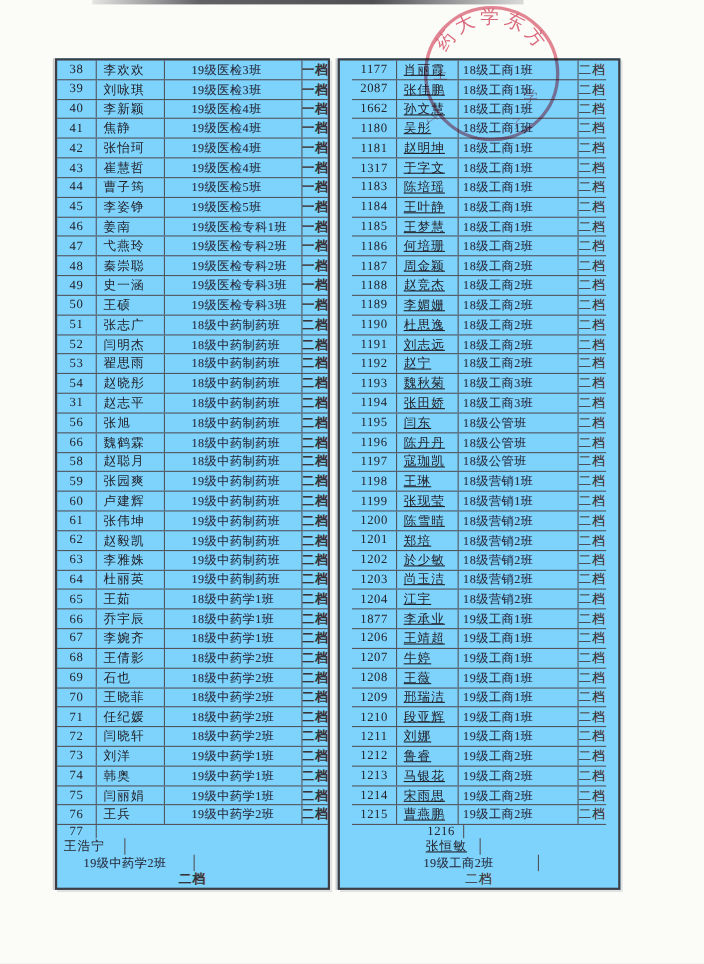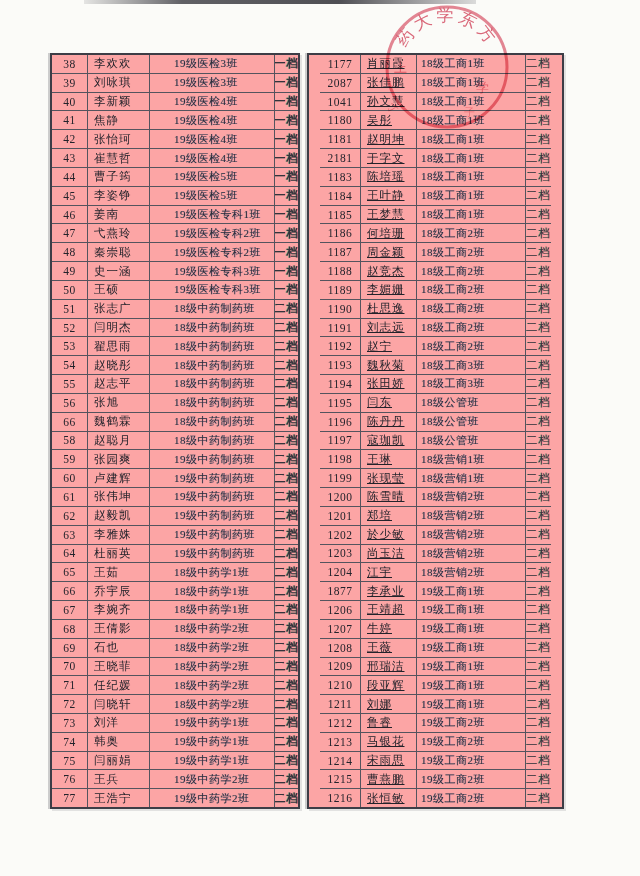--- a/index.html
+++ b/index.html
@@ -3,27 +3,27 @@
 <meta charset="utf-8">
 <style>
   html,body{margin:0;padding:0;}
   body{background:#e8e8e8;font-family:"Liberation Serif","DejaVu Serif",serif;}
   .page{position:relative;width:640px;height:876px;margin:0 auto;background:#fbfbf8;overflow:hidden;}
 
   .scan-edge{position:absolute;left:84px;top:0;width:392px;height:4px;
     background:linear-gradient(90deg,rgba(100,100,105,.15),rgba(70,70,76,.85) 25%,rgba(60,60,66,.9) 65%,rgba(120,120,126,.25));}
 
   .sheet-table{position:absolute;top:53px;height:756px;box-sizing:border-box;
-    border:2px solid #3d3d46;display:flex;flex-direction:column;background:#fca5a5;
+    border:2px solid #3d3d46;display:flex;flex-direction:column;background:#7dd3fc;
     box-shadow:-2px 0 0 rgba(120,120,125,.35),2px 2px 0 rgba(150,150,155,.25);}
   .t-left{left:50px;width:250px;}
   .t-right{left:307px;width:257px;align-items:center;}
 
   .row{flex:1;display:flex;align-items:stretch;border-bottom:1px solid #54545e;}
-  .row:last-child{border-bottom:none;}
+  .row:last-child{border-bottom:none;flex-direction:column;}
   .cell{display:flex;align-items:center;box-sizing:border-box;border-right:1px solid #54545e;
     color:#23232b;white-space:nowrap;overflow:hidden;}
   .cell:last-child{border-right:none;}
 
   .cell.no{justify-content:center;font-size:11.5px;letter-spacing:.5px;}
   .cell.name{padding-left:6px;font-size:11.5px;letter-spacing:1px;}
   .cell.cls{padding-left:4px;font-size:11px;letter-spacing:.5px;color:#2c2c3a;
     text-shadow:.5px 0 0 rgba(90,90,210,.25), -.5px 0 0 rgba(0,160,120,.2);}
   .cell.grade{justify-content:center;font-size:11.5px;letter-spacing:1px;color:#34343c;
     text-shadow:.7px 0 0 rgba(255,70,130,.4), -.7px 0 0 rgba(0,180,90,.45);}
@@ -163,21 +163,21 @@
       </div>
 
       <div class="row">
         <div class="cell no">54</div>
         <div class="cell name">赵晓彤</div>
         <div class="cell cls">18级中药制药班</div>
         <div class="cell grade">二档</div>
       </div>
 
       <div class="row">
-        <div class="cell no">55</div>
+        <div class="cell no">31</div>
         <div class="cell name">赵志平</div>
         <div class="cell cls">18级中药制药班</div>
         <div class="cell grade">二档</div>
       </div>
 
       <div class="row">
         <div class="cell no">56</div>
         <div class="cell name">张旭</div>
         <div class="cell cls">18级中药制药班</div>
         <div class="cell grade">二档</div>
@@ -341,42 +341,42 @@
       </div>
 
       <div class="row">
         <div class="cell no">2087</div>
         <div class="cell name">张佳鹏</div>
         <div class="cell cls">18级工商1班</div>
         <div class="cell grade">二档</div>
       </div>
 
       <div class="row">
-        <div class="cell no">1041</div>
+        <div class="cell no">1662</div>
         <div class="cell name">孙文慧</div>
         <div class="cell cls">18级工商1班</div>
         <div class="cell grade">二档</div>
       </div>
 
       <div class="row">
         <div class="cell no">1180</div>
         <div class="cell name">吴彤</div>
         <div class="cell cls">18级工商1班</div>
         <div class="cell grade">二档</div>
       </div>
 
       <div class="row">
         <div class="cell no">1181</div>
         <div class="cell name">赵明坤</div>
         <div class="cell cls">18级工商1班</div>
         <div class="cell grade">二档</div>
       </div>
 
       <div class="row">
-        <div class="cell no">2181</div>
+        <div class="cell no">1317</div>
         <div class="cell name">于字文</div>
         <div class="cell cls">18级工商1班</div>
         <div class="cell grade">二档</div>
       </div>
 
       <div class="row">
         <div class="cell no">1183</div>
         <div class="cell name">陈培瑶</div>
         <div class="cell cls">18级工商1班</div>
         <div class="cell grade">二档</div>

